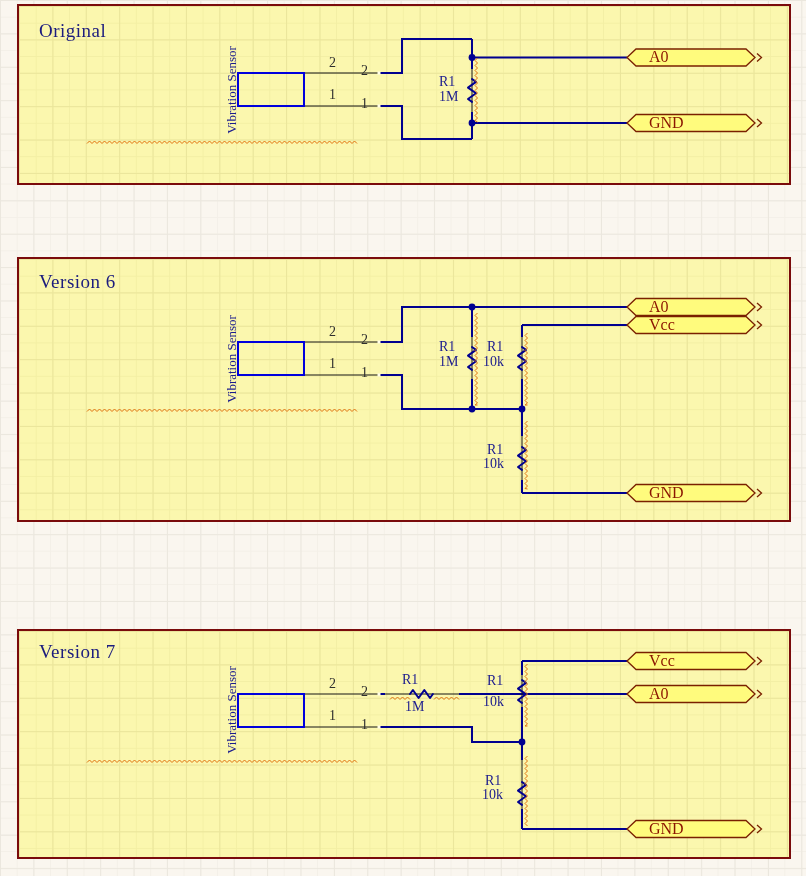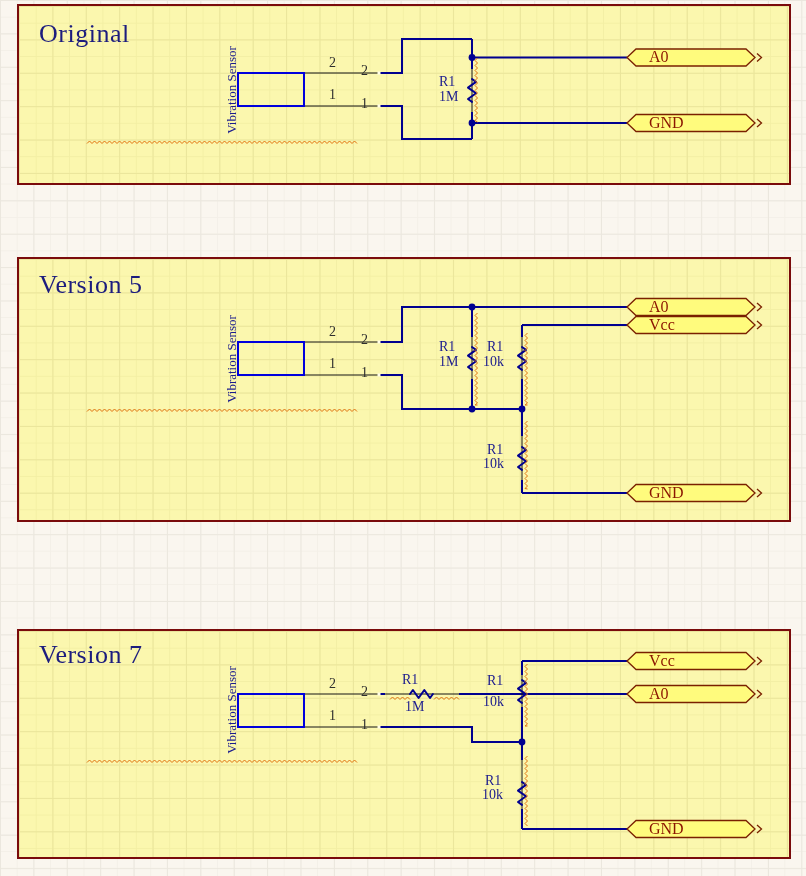--- a/index.html
+++ b/index.html
@@ -21,21 +21,21 @@
     background-color:#fbf7ae;
     background-image:
       linear-gradient(#eae59b 1px,transparent 1px),
       linear-gradient(90deg,#eae59b 1px,transparent 1px),
       linear-gradient(#f3efa4 1px,transparent 1px),
       linear-gradient(90deg,#f3efa4 1px,transparent 1px);
     background-size:33.4px 33.4px,33.4px 33.4px,16.7px 16.7px,16.7px 16.7px;
   }
   .sheet svg{position:absolute;left:0;top:0;}
   .lbl{position:absolute;white-space:nowrap;line-height:1;}
-  .title{font-size:26px;color:#1c1c7e;letter-spacing:0.5px;}
+  .title{font-size:19px;color:#1c1c7e;letter-spacing:0.5px;}
   .pin-num{font-size:14px;color:#2e2e2e;}
   .des{font-size:14px;color:#1c1c8e;}
   .sensor-label{position:absolute;width:0;height:0;}
   .sensor-label span{
     position:absolute;display:block;white-space:nowrap;
     transform:translate(-50%,-50%) rotate(-90deg);
     font-size:13px;color:#1c1c8e;
   }
   .wire{stroke:#000090;stroke-width:2;fill:none;}
   .lead{stroke:#141414;stroke-width:1;fill:none;}
@@ -136,21 +136,21 @@
         <polygon class="port-body" points="0,8.5 9,0 119,0 128,8.5 119,17 9,17"></polygon>
         <path class="port-tip" d="M130 4.5 L134.5 8.5 L130 12.5"></path>
         <text class="port-label" x="22" y="13">Vcc</text>
       </g>
       <g class="port" transform="translate(608,225.5)">
         <polygon class="port-body" points="0,8.5 9,0 119,0 128,8.5 119,17 9,17"></polygon>
         <path class="port-tip" d="M130 4.5 L134.5 8.5 L130 12.5"></path>
         <text class="port-label" x="22" y="13">GND</text>
       </g>
     </svg>
-    <div class="lbl title" style="left:20px;top:13px">Version 5</div>
+    <div class="lbl title" style="left:20px;top:13px">Version 6</div>
     <div class="sensor-label" style="left:213px;top:100px">
         <span>Vibration Sensor</span>
       </div>
     <div class="lbl pin-num" style="left:310px;top:66px">2</div>
     <div class="lbl pin-num" style="left:342px;top:74px">2</div>
     <div class="lbl pin-num" style="left:310px;top:98px">1</div>
     <div class="lbl pin-num" style="left:342px;top:107px">1</div>
     <div class="lbl des" style="left:420px;top:81px">R1</div>
     <div class="lbl des" style="left:420px;top:96px">1M</div>
     <div class="lbl des" style="left:468px;top:81px">R1</div>

